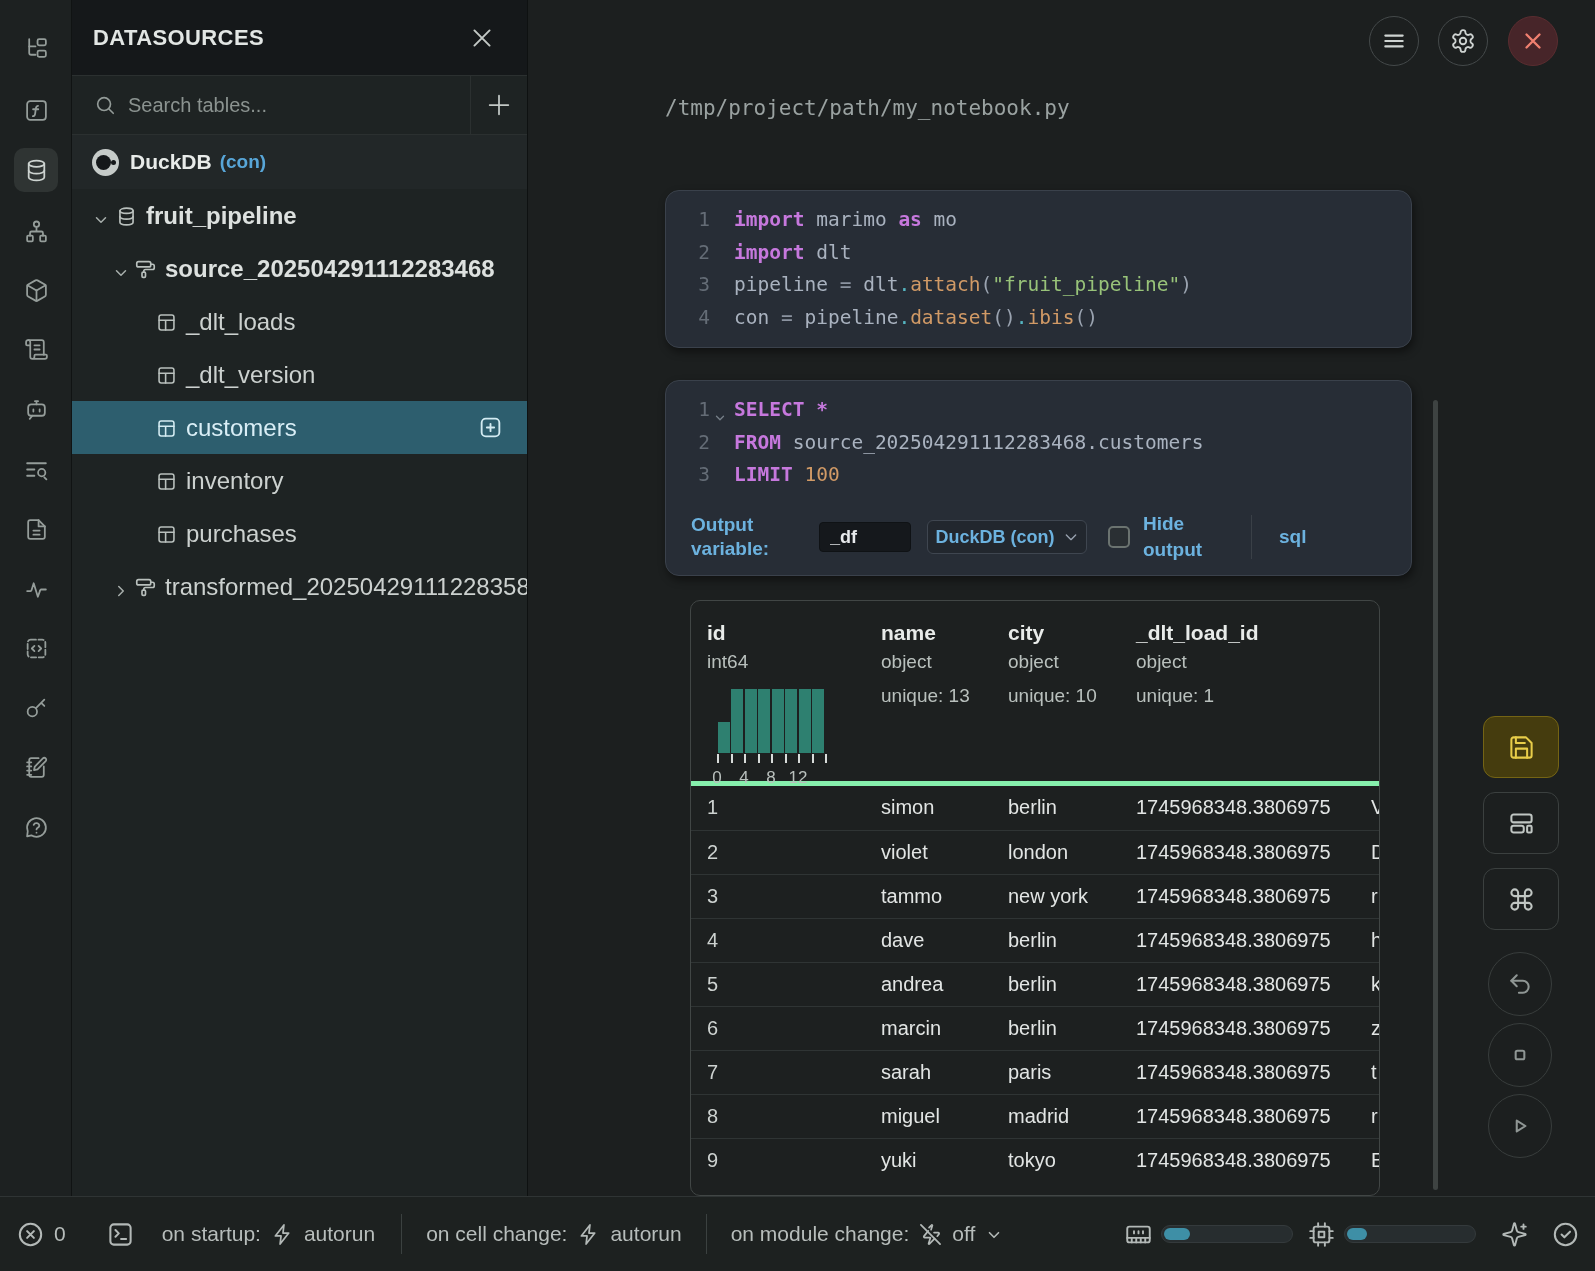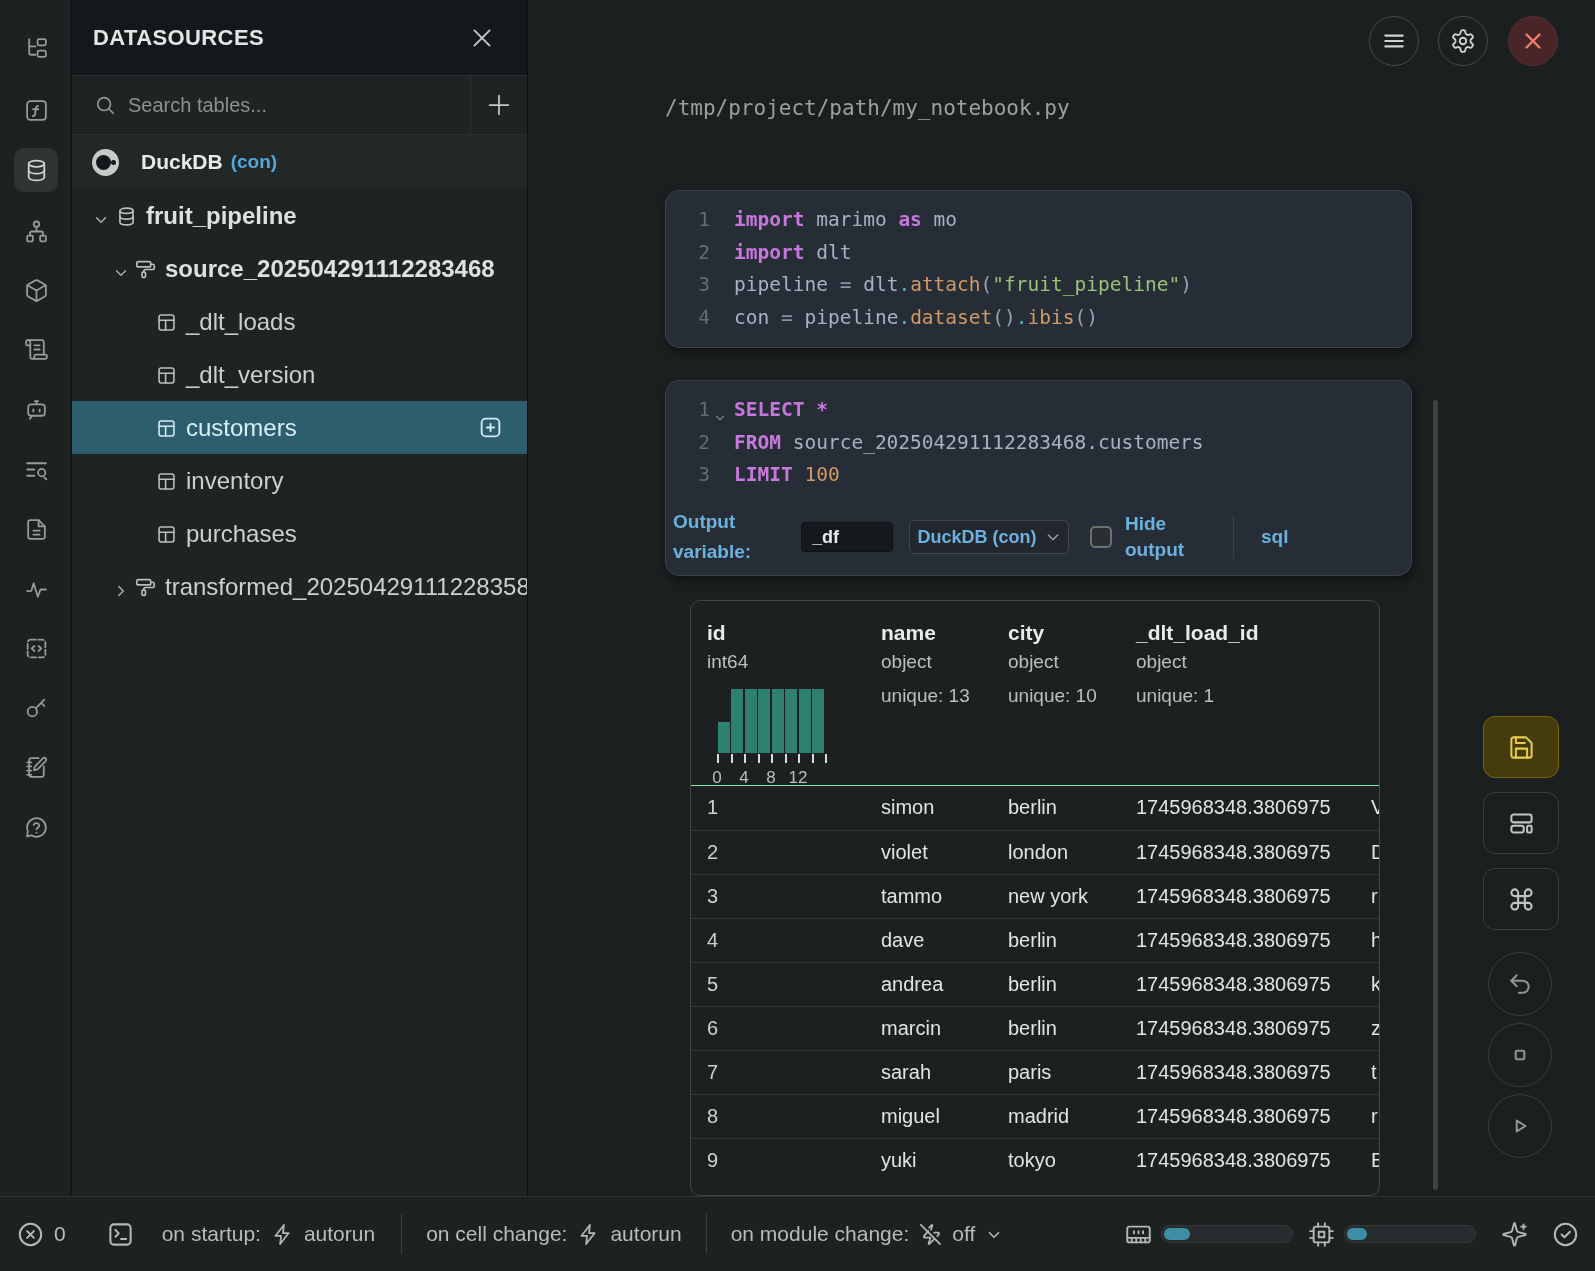--- a/index.html
+++ b/index.html
@@ -29,21 +29,21 @@
     font-size:20px; color:#dde1df; font-family:"Liberation Sans", sans-serif; }
   .search-input::placeholder { color:#8b9390; }
   .search-div { width:1px; height:59px; background:#2b3030; }
   .add-conn { width:56px; height:59px; display:flex; align-items:center; justify-content:center;
     color:#c3c9c6; }
   .conn-row { position:absolute; top:135px; left:0; right:0; height:54px; background:#222728;
     display:flex; align-items:center; }
   .duck-logo { position:relative; width:27px; height:27px; border-radius:50%; background:#c6cbc9; margin-left:20px; }
   .duck-logo .in { position:absolute; left:4px; top:6px; width:15px; height:15px; border-radius:50%; background:#15181a; }
   .duck-logo .dot { position:absolute; right:3px; top:11px; width:5px; height:5px; border-radius:50%; background:#15181a; }
-  .conn-name { margin-left:22px; font-size:21px; font-weight:bold; color:#e8ebe9; }
+  .conn-name { margin-left:11px; font-size:21px; font-weight:bold; color:#e8ebe9; }
   .conn-alias { margin-left:8px; font-size:19px; font-weight:bold; color:#58a6d8; }
   .tree { position:absolute; top:189px; left:0; right:0; bottom:0; overflow:hidden; }
   .tree-row { position:relative; height:53px; display:flex; align-items:center; font-size:24px; color:#ccd1cf; }
   .tree-row.selected { background:#2d5e6e; color:#d9eef6; }
   .tree-row .chev { position:absolute; width:18px; height:18px; color:#a8afac; top:18px; }
   .tree-row .t-icon { position:absolute; width:21px; height:21px; color:#b9c0bd; top:16px; }
   .tree-row.selected .t-icon { color:#d3ebf2; }
   .tree-row .lbl { position:absolute; white-space:nowrap; }
   .tree-row .lbl.bold { font-weight:bold; color:#dde1df; }
   .tree-row.selected .lbl { color:#d9eef6; }
@@ -72,38 +72,38 @@
   .code { padding-top:13px; font-family:"DejaVu Sans Mono", monospace; font-size:19.5px; }
   .code-line { height:32.5px; line-height:32.5px; white-space:pre; display:flex; }
   .gutter { width:44px; text-align:right; color:#646c76; flex:0 0 44px; position:relative; }
   .fold { position:absolute; right:-17px; top:9px; width:14px; height:14px; color:#778089; }
   .ctext { margin-left:24px; }
   .tk-kw{color:#c678dd;font-weight:bold;} .tk-fn{color:#d19a66;} .tk-str{color:#98c379;}
   .tk-num{color:#d19a66;} .tk-id{color:#a9b2bf;} .tk-op{color:#8b93a0;} .tk-dot{color:#56b6c2;}
   .tk-punc{color:#9aa3b0;}
 
   .output-bar { position:absolute; left:0; right:0; bottom:10px; height:56px; display:flex; align-items:center; }
-  .ob-label { margin-left:7px; width:96px; font-size:19px; font-weight:bold; color:#6cb2df; line-height:30px; }
+  .ob-label { margin-left:25px; width:96px; font-size:19px; font-weight:bold; color:#6cb2df; line-height:24px; }
   .ob-input { margin-left:32px; width:92px; height:30px; background:#15181c; border:1px solid #0f1215;
     border-radius:4px; color:#e8eaed; font-size:18px; font-weight:bold; padding:0 10px;
     font-family:"Liberation Sans", sans-serif; }
   .ob-select { margin-left:16px; width:160px; height:34px; background:#22272e; border:1px solid #3f4650;
     border-radius:6px; display:flex; align-items:center; justify-content:center; gap:8px;
     font-size:18px; font-weight:bold; color:#6cb2df; }
   .ob-select svg { width:16px; height:16px; color:#9aa3b0; }
   .ob-check { margin-left:21px; width:22px; height:22px; border:2px solid #6b7370; border-radius:5px;
     background:#2a2f33; }
   .ob-hide { margin-left:13px; width:72px; font-size:19px; font-weight:bold; color:#6cb2df; line-height:26px; }
   .ob-div { margin-left:36px; width:1px; height:44px; background:#3a4047; }
   .ob-lang { margin-left:27px; font-size:19px; font-weight:bold; color:#6cb2df; }
 
   
   .table-panel { position:absolute; left:161px; top:600px; width:690px; height:596px;
     border:1px solid #414645; border-radius:10px; background:#1d2020; overflow:hidden; }
-  .t-header { position:relative; height:185px; border-bottom:1px solid #86efac; }
+  .t-header { position:relative; height:185px; border-bottom:5px solid #86efac; }
   .t-col { position:absolute; top:0; }
   .t-col .cname { position:absolute; top:20px; font-size:21px; font-weight:bold; color:#e8ebe9; white-space:nowrap; }
   .t-col .ctype { position:absolute; top:50px; font-size:19px; color:#b9c0bd; white-space:nowrap; }
   .t-col .cstat { position:absolute; top:84px; font-size:19px; color:#b9c0bd; white-space:nowrap; }
   .hist { position:absolute; left:10px; top:88px; width:108px; height:64px; display:flex; align-items:flex-end; }
   .hist .bar { flex:1; margin:0 .6px; background:#2e8070; }
   .ticks { position:absolute; left:10px; top:153px; width:108px; height:9px; }
   .tick { position:absolute; top:0; width:2px; height:9px; background:#d8dcda; }
   .tlabel { position:absolute; top:14px; width:20px; margin-left:-10px; text-align:center; font-size:17px; color:#b9c0bd; }
   .t-row { position:relative; height:44px; border-top:1px solid #2f3434; font-size:20px; color:#e2e5e4; }

